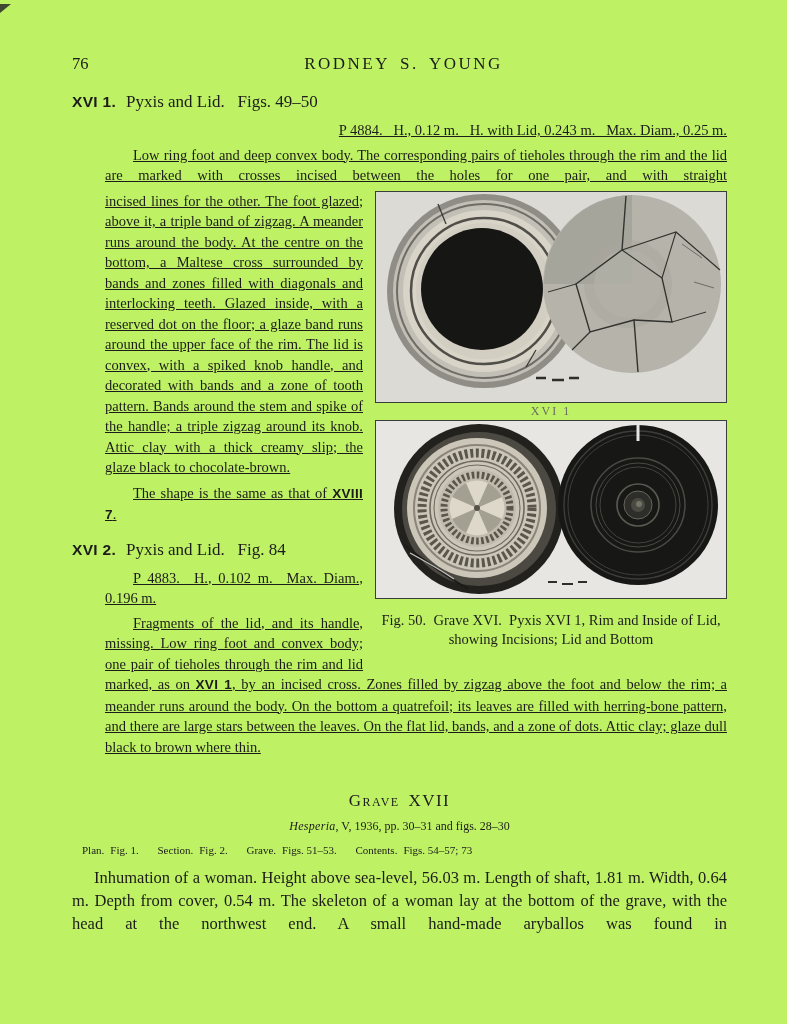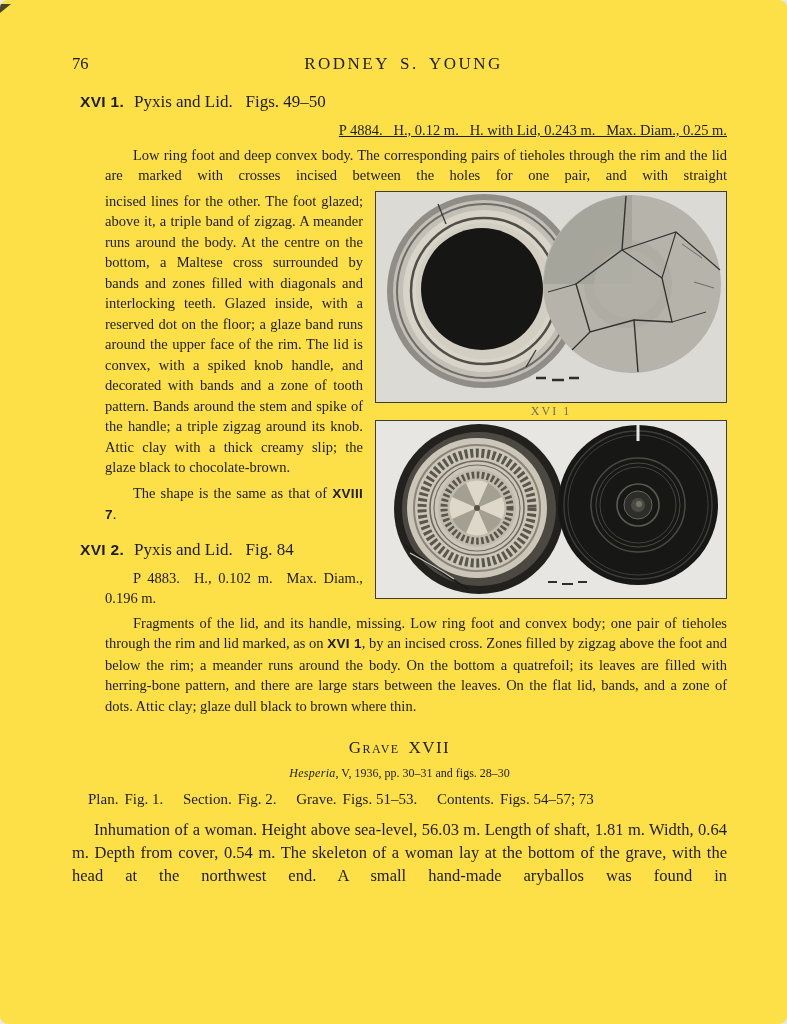--- a/index.html
+++ b/index.html
@@ -1,26 +1,25 @@
 <!DOCTYPE html>
 <html><head>
 <meta charset="utf-8">
 <style>
   html,body{margin:0;padding:0;background:#e9e9e7;}
   .page{
     position:relative;
     width:787px;height:1024px;
     margin:0 auto;
-    background:#fde047;
+    background:#bef264;
     overflow:hidden;
     font-family:"Liberation Serif", serif;
     color:#1c1c1a;
     box-sizing:border-box;
     padding:54px 60px 0 72px;
-    border-radius:8px;
   }
   .corner-mark{
     position:absolute;top:4px;left:0;width:0;height:0;
     border-top:9px solid #2a2a28;border-right:11px solid transparent;
     opacity:.85;
   }
   
   .pagehead{position:relative;height:24px;margin-bottom:14px;}
   .pagenum{position:absolute;left:0;top:0;font-size:16.5px;}
   .runtitle{
@@ -28,59 +27,59 @@
     font-size:17px;letter-spacing:2.5px;word-spacing:4px;
   }
   
   .body{
     font-size:16.5px;line-height:23px;text-align:justify;
     margin:0 0 10px 0;
   }
   .indent{text-indent:22px;}
   .justify-all{text-align-last:justify;}
   
-  .entry-head{margin:14px 0 8px 8px;font-size:17px;}
+  .entry-head{margin:14px 0 8px 0;font-size:17px;}
   .entry-num{
     font-family:"Liberation Sans", sans-serif;font-weight:bold;
     font-size:15.5px;letter-spacing:.3px;margin-right:10px;
   }
   .boldnum{
     font-family:"Liberation Sans", sans-serif;font-weight:bold;
     font-size:13.5px;letter-spacing:.3px;font-style:normal;
   }
   
   .cat{margin-left:33px;font-size:14.5px;line-height:20.5px;text-align:justify;}
   .cat-line{margin:4px 0 4px 0;text-indent:28px;text-align:right;text-decoration:underline;}
-  .cat-para{margin:0 0 5px 0;text-indent:28px;}
+  .cat-para{margin:0 0 5px 0;text-indent:28px;text-decoration:underline;}
   .no-ind{text-indent:0;}
   
   .fig-block{
     float:right;width:352px;margin:2px 0 10px 12px;
   }
   .photo-panel{
     border:1px solid #3c3c38;background:#dbdad5;
     overflow:hidden;line-height:0;
   }
   .panel-top{height:210px;}
   .panel-bot{height:177px;background:#e7e6e2;}
   .fig-label{
     text-align:center;font-size:12px;color:#6b6b66;
     letter-spacing:2px;line-height:17px;height:17px;
   }
   .fig-caption{
     margin-top:12px;text-align:center;font-size:14.5px;line-height:19px;color:#1c1c1a;
   }
   
   .grave-head{
-    clear:none;text-align:center;font-size:17px;margin:22px 0 8px 0;
+    clear:none;text-align:center;font-size:17px;margin:34px 0 8px 0;
     font-weight:normal;font-variant:small-caps;letter-spacing:1.5px;word-spacing:3px;
   }
   .source-line{text-align:center;font-size:12px;margin:0 0 10px 0;}
   .source-line i{letter-spacing:.3px;}
-  .refs-line{font-size:15px;margin:0 0 10px 16px;}
+  .refs-line{font-size:11px;margin:0 0 10px 10px;}
   .ref{margin-right:16px;}
   .ref .ref-label{margin-right:6px;}
 </style>
 </head>
 <body>
 
 <div class="page">
   <div class="corner-mark"></div>
 
   <header class="pagehead">
@@ -167,20 +166,24 @@
         <circle cx="262" cy="84" r="21" fill="none" stroke="#5a5a52" stroke-width="1.6"></circle>
         <circle cx="262" cy="84" r="14" fill="#2d2d29" stroke="#66665e" stroke-width="1"></circle>
         <circle cx="262" cy="84" r="7" fill="#4a4a42"></circle>
         <circle cx="263" cy="83" r="3" fill="#757567"></circle>
         <line x1="262" y1="4" x2="262" y2="20" stroke="#e7e6e2" stroke-width="3"></line>
         <path d="M322 140 l14 10 -20 10 z" fill="#e7e6e2"></path>
 
         <path d="M172 161 h9 m5 2 h11 m5 -2 h9" stroke="#2e2e2a" stroke-width="2.2" fill="none"></path>
       </svg>
     </div>
+    <figcaption class="fig-caption">
+      <div>Fig. 50. Grave XVI. Pyxis XVI 1, Rim and Inside of Lid,</div>
+      <div>showing Incisions; Lid and Bottom</div>
+    </figcaption>
   </figure>
 
   <div class="cat">
     <p class="cat-para no-ind">incised lines for the other. The foot glazed; above it, a triple band of zigzag. A meander runs around the body. At the centre on the bottom, a Maltese cross surrounded by bands and zones filled with diagonals and interlocking teeth. Glazed inside, with a reserved dot on the floor; a glaze band runs around the upper face of the rim. The lid is convex, with a spiked knob handle, and decorated with bands and a zone of tooth pattern. Bands around the stem and spike of the handle; a triple zigzag around its knob. Attic clay with a thick creamy slip; the glaze black to chocolate-brown.</p>
     <p class="cat-para"><span>The shape is the same as that of </span><span class="boldnum">XVIII 7</span><span>.</span></p>
   </div>
 
   <div class="entry-head">
     <span class="entry-num">XVI 2.</span><span class="entry-title">Pyxis and Lid.  Fig. 84</span>
   </div>

